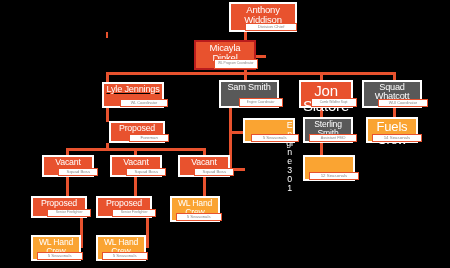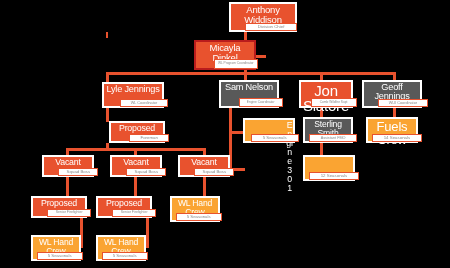--- a/index.html
+++ b/index.html
@@ -69,47 +69,47 @@
       </div>
     </div>
     <div class="node c-orange" style="left: 194px; top: 40px; width: 62px; height: 30px; background: #b91c1c;">
       <div class="body">
         <div class="nm" style="font-size: 9.5px; color: rgb(255, 255, 255); width: 56px;">Micayla Dinkel</div>
         <div class="badge" style="left: 18px; width: 44px; height: 10px; bottom: -1px; background: rgb(255, 255, 255); border-color: rgb(232, 82, 46); white-space: normal; line-height: 1;">
           <span style="font-size: 3.4px; color: rgb(138, 138, 138);">WL Program Coordinator</span>
         </div>
       </div>
     </div>
-    <div class="node c-orange" style="left: 102px; top: 82px; width: 62px; height: 26px; background: rgb(255, 255, 255);">
+    <div class="node c-orange" style="left: 102px; top: 82px; width: 62px; height: 26px; background: rgb(255, 255, 255); text-decoration: underline;">
       <div class="body">
         <div class="nm" style="font-size: 9.2px; color: rgb(255, 255, 255); width: 56px;">Lyle Jennings</div>
         <div class="badge" style="left: 16px; width: 48px; height: 8px; bottom: -1px; background: rgb(255, 255, 255); border-color: rgb(232, 82, 46);">
           <span style="font-size: 4px; color: rgb(138, 138, 138);">WL Coordinator</span>
         </div>
       </div>
     </div>
     <div class="node c-gray" style="left: 219px; top: 80px; width: 60px; height: 28px; background: rgb(255, 255, 255);">
       <div class="body">
-        <div class="nm" style="font-size: 9.2px; color: rgb(255, 255, 255); width: 54px;">Sam Nelson</div>
+        <div class="nm" style="font-size: 9.2px; color: rgb(255, 255, 255); width: 54px;">Sam Smith</div>
         <div class="badge" style="left: 18px; width: 44px; height: 9px; bottom: -1px; background: rgb(255, 255, 255); border-color: rgb(232, 82, 46); white-space: normal; line-height: 1;">
           <span style="font-size: 3.4px; color: rgb(138, 138, 138);">Engine Coordinator</span>
         </div>
       </div>
     </div>
     <div class="node c-orange" style="left: 299px; top: 80px; width: 54px; height: 28px; background: rgb(255, 255, 255);">
       <div class="body">
         <div class="nm" style="font-size: 15px; color: rgb(255, 255, 255); width: 48px;">Jon Slatore</div>
         <div class="badge" style="left: 10px; width: 46px; height: 9px; bottom: -1px; background: rgb(255, 255, 255); border-color: rgb(232, 82, 46); white-space: normal; line-height: 1;">
           <span style="font-size: 3.4px; color: rgb(138, 138, 138);">Comb Wildfire Supt</span>
         </div>
       </div>
     </div>
     <div class="node c-gray" style="left: 362px; top: 80px; width: 60px; height: 28px; background: rgb(255, 255, 255);">
       <div class="body">
-        <div class="nm" style="font-size: 9.2px; color: rgb(255, 255, 255); width: 54px;">Geoff Jennings</div>
+        <div class="nm" style="font-size: 9.2px; color: rgb(255, 255, 255); width: 54px;">Squad Whatcott</div>
         <div class="badge" style="left: 14px; width: 50px; height: 8px; bottom: -1px; background: rgb(255, 255, 255); border-color: rgb(232, 82, 46);">
           <span style="font-size: 4px; color: rgb(138, 138, 138);">WUI Coordinator</span>
         </div>
       </div>
     </div>
     <div class="node c-orange" style="left: 109px; top: 121px; width: 56px; height: 22px; background: rgb(255, 255, 255);">
       <div class="body">
         <div class="nm" style="font-size: 8.8px; color: rgb(255, 255, 255); width: 50px;">Proposed</div>
         <div class="badge" style="left: 18px; width: 40px; height: 8px; bottom: -1px; background: rgb(255, 255, 255); border-color: rgb(232, 82, 46);">
           <span style="font-size: 4.6px; color: rgb(138, 138, 138);">Foreman</span>

